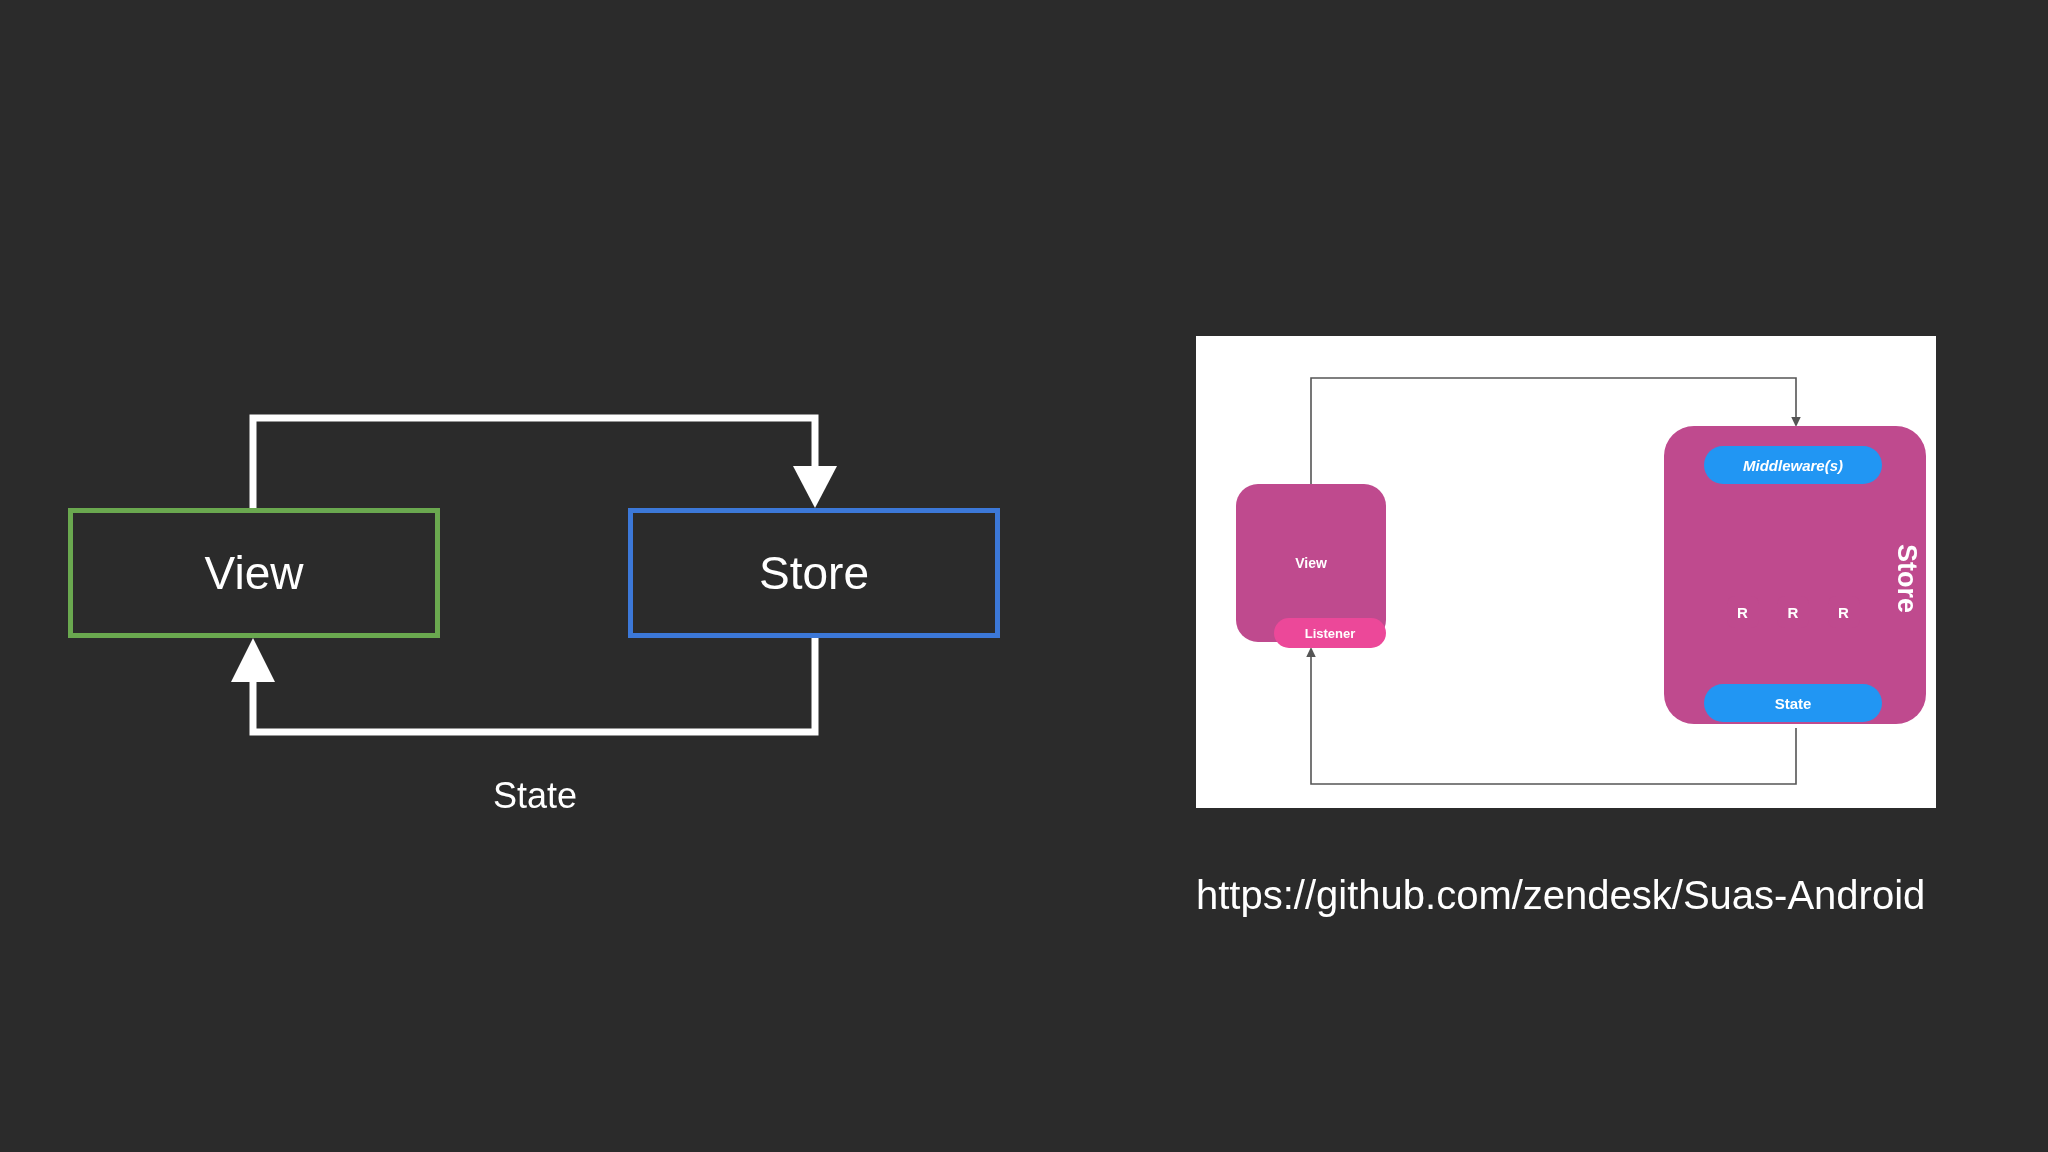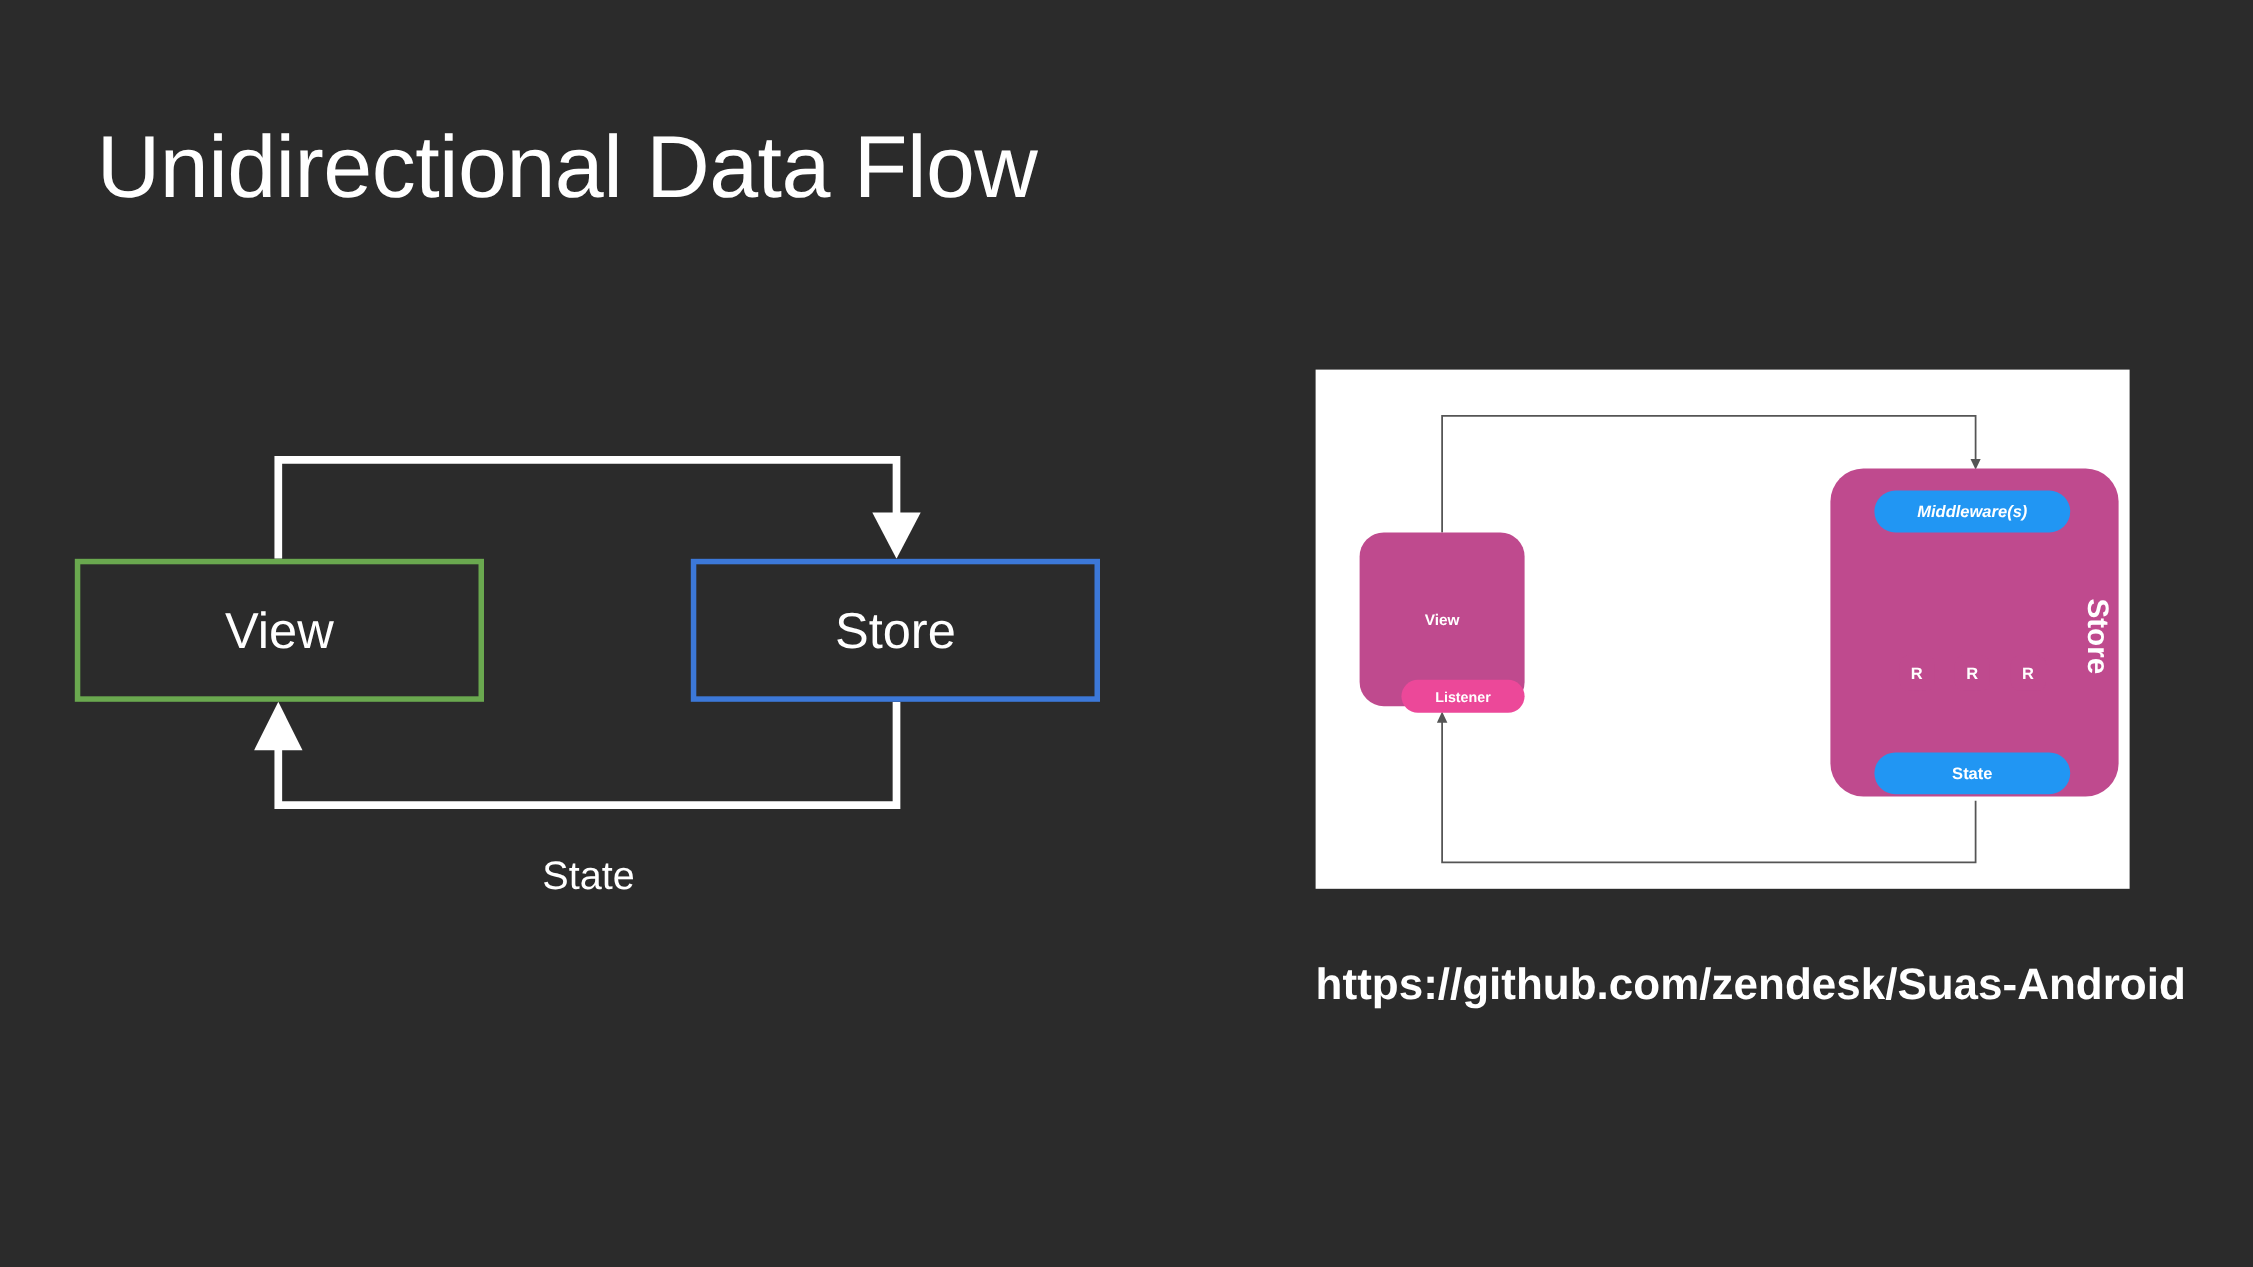--- a/index.html
+++ b/index.html
@@ -205,30 +205,29 @@
     font-weight: 700;
   }
 
   
   .ref-url {
     position: absolute;
     left: 1196px;
     top: 873px;
     color: #ffffff;
     font-size: 40px;
-    font-weight: 700;
+    font-weight: 400;
     white-space: nowrap;
   }
 </style>
 </head>
 <body>
 
 <div class="slide">
 
-  <div class="slide-title">Unidirectional Data Flow</div>
 
   <div class="flow">
 
     <svg width="1100" height="560" viewBox="0 0 1100 560">
 
       <path d="M 253 188 L 253 98 L 815 98 L 815 150" fill="none" stroke="#ffffff" stroke-width="7"></path>
       <polygon points="815,188 793,146 837,146" fill="#ffffff"></polygon>
 
       <path d="M 815 318 L 815 412 L 253 412 L 253 360" fill="none" stroke="#ffffff" stroke-width="7"></path>
       <polygon points="253,318 231,362 275,362" fill="#ffffff"></polygon>

